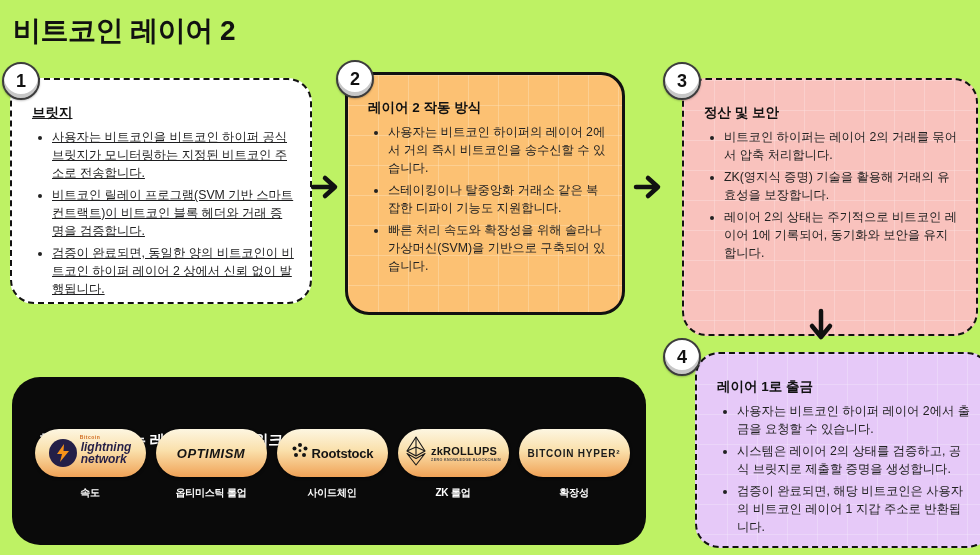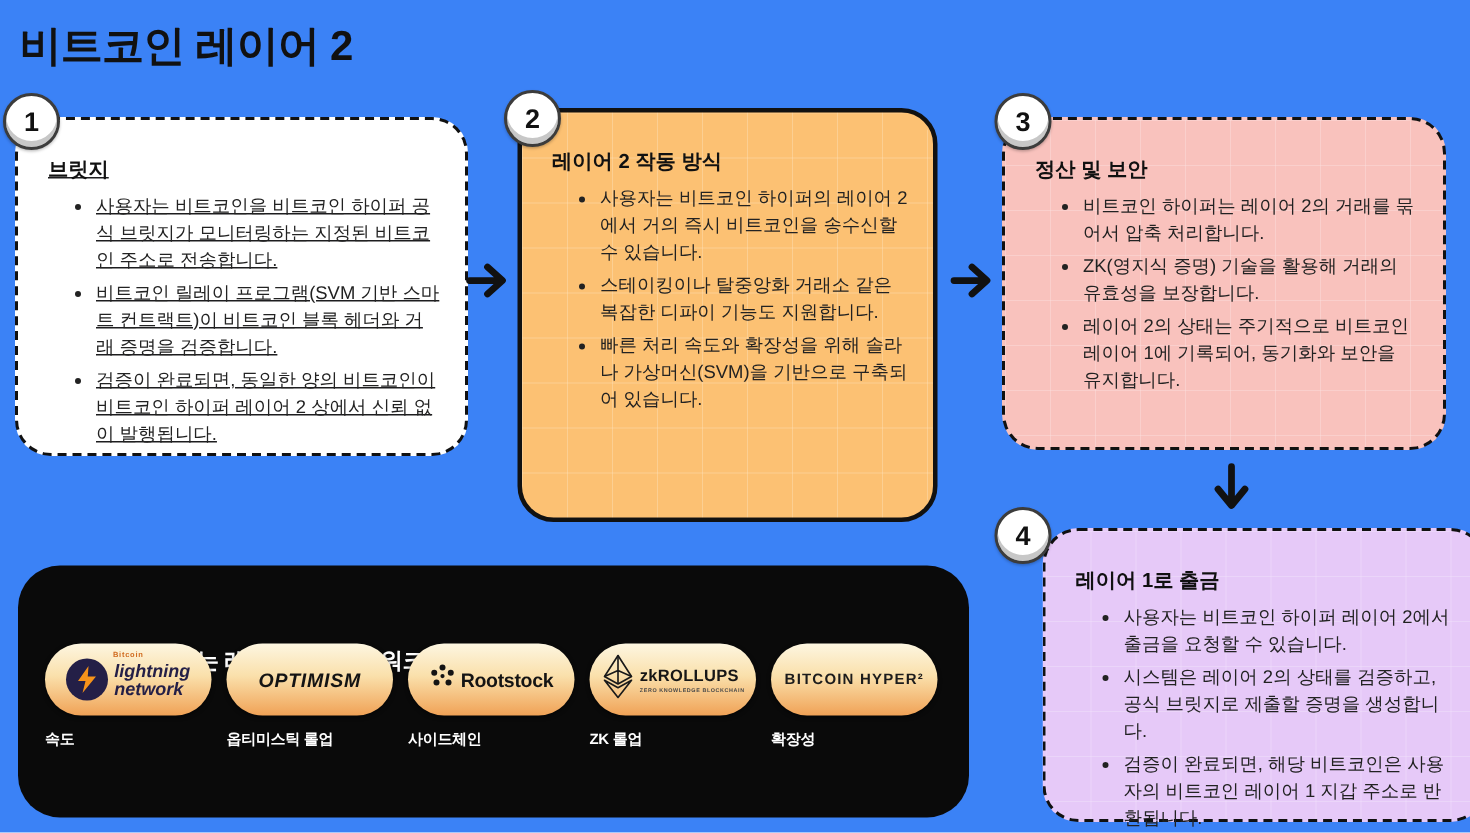--- a/index.html
+++ b/index.html
@@ -1,20 +1,20 @@
 <!DOCTYPE html>
 <html><head>
 <meta charset="utf-8">
 <style>
   * { margin: 0; padding: 0; box-sizing: border-box; }
   html,body { background:#ffffff; }
   .canvas {
     position: relative;
     width: 980px; height: 555px;
-    background: #3b82f6;
+    background: #bef264;
     font-family: "Liberation Sans", sans-serif;
     overflow: hidden;
   }
   .page-title {
     position: absolute; left: 13px; top: 12px;
     font-size: 28px; font-weight: 700; color: #111;
     letter-spacing: -0.5px;
   }
   
   .stepbox {
@@ -28,29 +28,28 @@
     border-radius: inherit;
     background-image:
       linear-gradient(rgba(255,255,255,0.45) 1px, transparent 1px),
       linear-gradient(90deg, rgba(255,255,255,0.45) 1px, transparent 1px);
     background-size: 30px 30px;
     opacity: .5;
     pointer-events: none;
   }
   .stepbox .content { position: relative; }
   .box1 { left: 10px;  top: 78px;  width: 302px; height: 226px; border: 2px dashed #111; background:#fff;text-decoration:underline; }
-  .box2 { left: 345px; top: 72px;  width: 280px; height: 276px; border: 3px solid #111; }
-  .box3 { left: 668px; top: 78px;  width: 296px; height: 222px; border: 2px dashed #111; }
+  .box2 { left: 345px; top: 72px;  width: 280px; height: 243px; border: 3px solid #111; }
+  .box3 { left: 682px; top: 78px;  width: 296px; height: 258px; border: 2px dashed #111; }
   .box4 { left: 695px; top: 352px; width: 296px; height: 196px; border: 2px dashed #111; }
   .step-heading { font-size: 13.5px; font-weight: 700; color: #111; margin-bottom: 7px; }
   .step-bullets { list-style: disc; padding-left: 20px; }
   .step-bullets li {
     font-size: 12.3px; line-height: 1.46; color: #222;
     margin-bottom: 4px;
-    margin-left: 12px;
   }
   
   .badge {
     position: absolute; width: 38px; height: 38px;
     border-radius: 50%;
     background: #fff;
     border: 2px solid #3c3c3c;
     box-shadow: inset 0 -4px 0 rgba(0,0,0,0.22), 0 1px 2px rgba(0,0,0,0.25);
     display: flex; align-items: center; justify-content: center;
     font-size: 18px; font-weight: 700; color: #111;
@@ -76,21 +75,21 @@
     color: #fff;
   }
   .panel-title {
     position: absolute; left: 27px; top: 20px;
     font-size: 15px; font-weight: 700; letter-spacing: -0.3px; margin-top: 34px;
   }
   .logo-row {
     position: absolute; left: 18px; right: 12px; top: 52px;
     display: flex; justify-content: space-between;
   }
-  .logo-item { display: flex; flex-direction: column; align-items: flex-start; width: 120px; }
+  .logo-item { display: flex; flex-direction: column; align-items: center; width: 120px; }
   .pill {
     width: 111px; height: 48px;
     border-radius: 24px;
     background: linear-gradient(180deg, #fdf6e1 0%, #fae0ab 45%, #f0a256 100%);
     display: flex; align-items: center; justify-content: center;
     position: relative;
     box-shadow: 0 1px 3px rgba(0,0,0,0.6);
   }
   .logo-label {
     margin-top: 9px;

